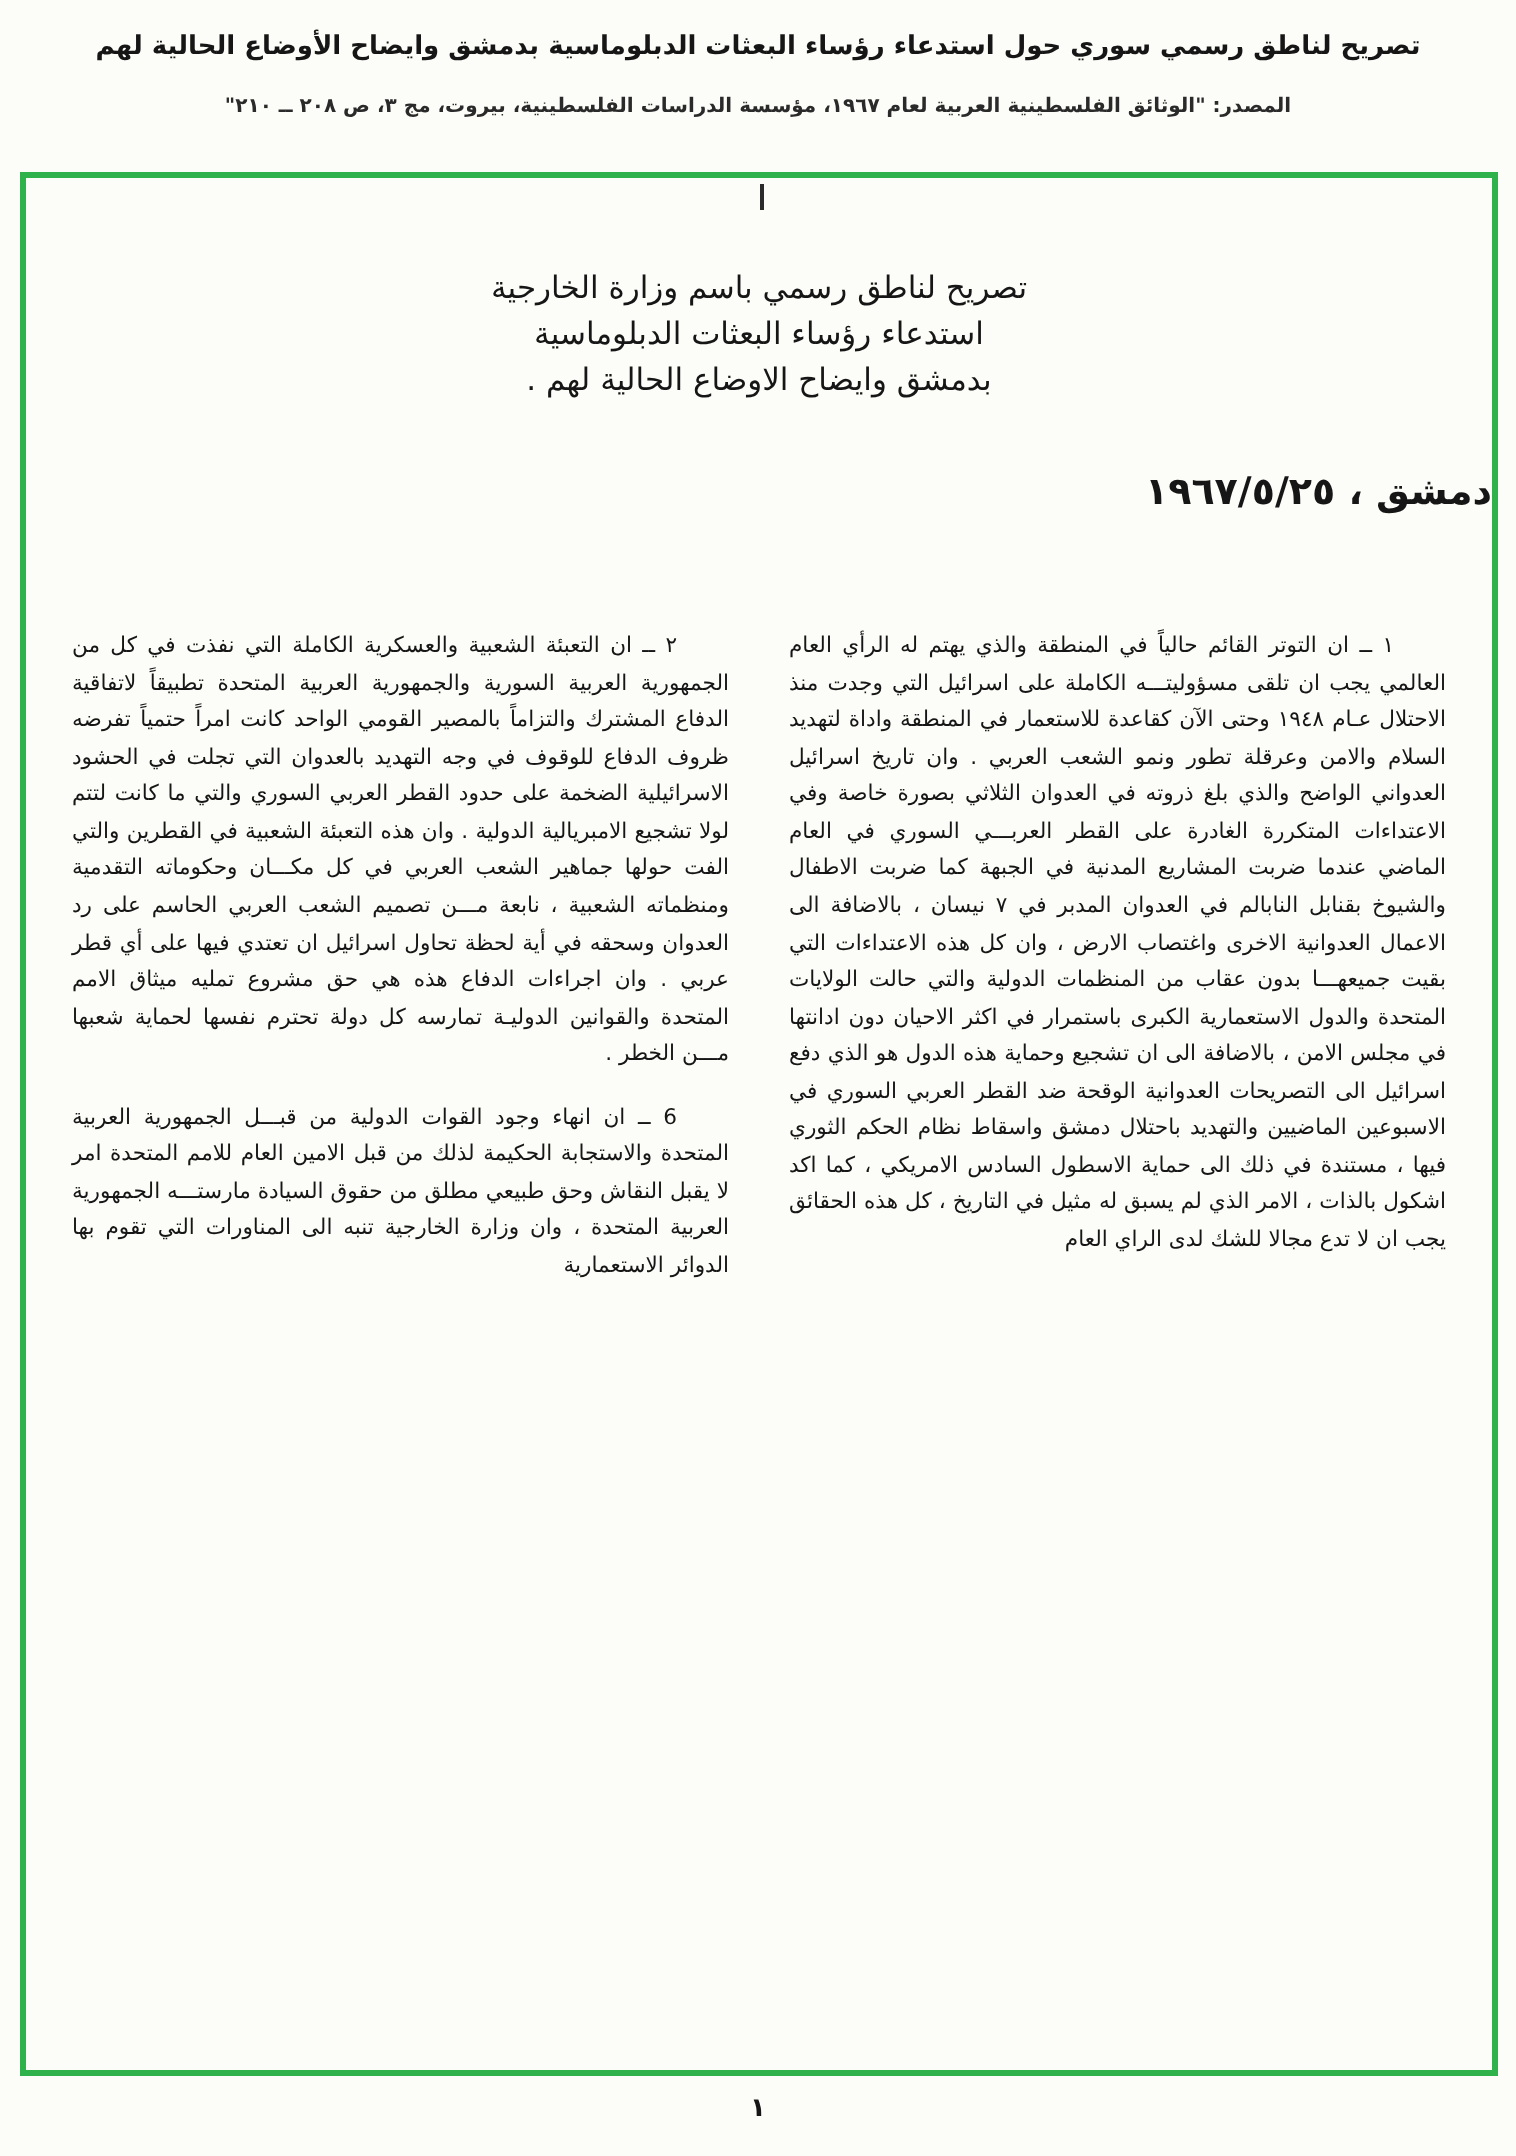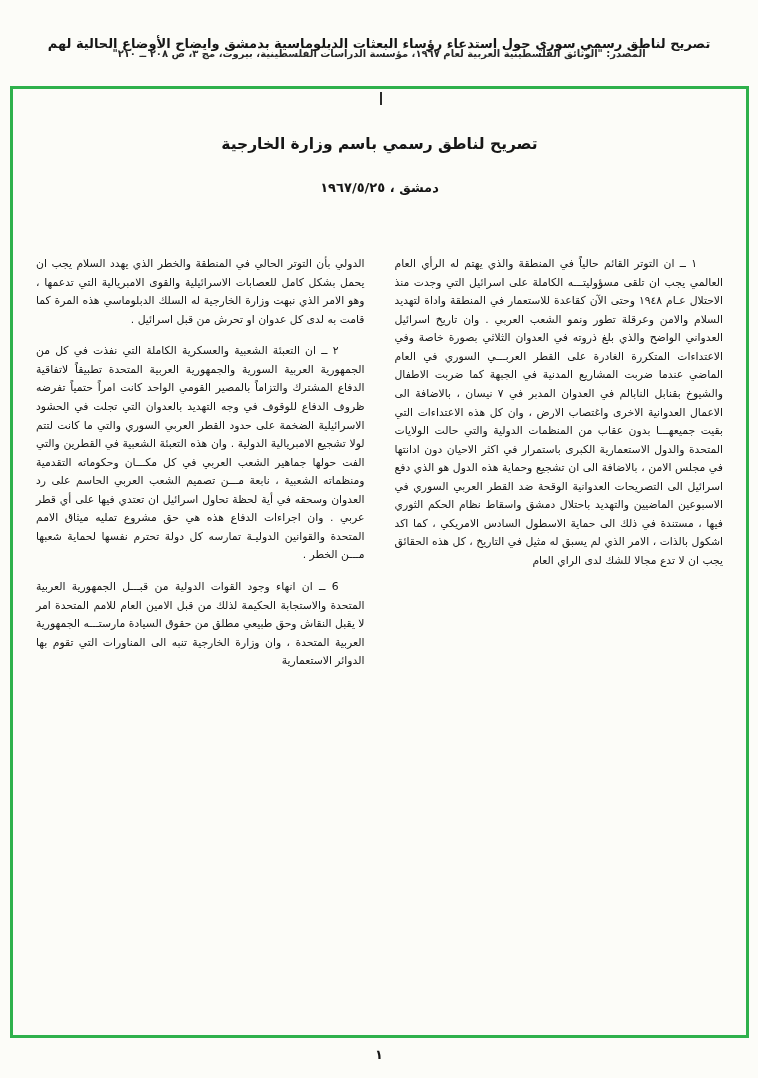--- a/index.html
+++ b/index.html
@@ -7,21 +7,21 @@
   body {
     position: relative;
     background: var(--paper, #fcfcf8);
     color: var(--ink, #161616);
     font-family: "DejaVu Sans", sans-serif;
     direction: rtl;
     overflow: hidden;
   }
   .header-title {
     position: absolute;
-    top: 36px; left: 20px; right: 20px;
+    top: 16px; left: 20px; right: 20px;
     text-align: center;
     font-weight: bold;
     font-size: 13px;
     letter-spacing: 0;
   }
   .source-line {
     position: absolute;
     top: 48px; left: 30px; right: 30px;
     text-align: center;
     font-weight: bold;
@@ -37,29 +37,28 @@
   }
   .registration-mark {
     position: absolute;
     top: 3px; left: 50%;
     width: 2px; height: 13px;
     background: #2b2b2b;
   }
   .doc-title {
     margin-top: 44px;
     text-align: center;
-    font-weight: bold;
+    font-weight: normal;
     font-size: 15.5px;
     line-height: 23px;
   }
   .date-block {
-    margin-top: 20px;
-    text-align: center;
+    margin-top: 33px;
     font-weight: bold;
-    font-size: 13px;
+    font-size: 19px;
     line-height: 23px;
   }
   .columns {
     display: flex;
     flex-direction: row;
     gap: 30px;
     padding: 0 23px;
     margin-top: 56px;
   }
   .col {
@@ -90,34 +89,35 @@
   <div class="header-title">تصريح لناطق رسمي سوري حول استدعاء رؤساء البعثات الدبلوماسية بدمشق وايضاح الأوضاع الحالية لهم</div>
 
   <div class="source-line">المصدر: "الوثائق الفلسطينية العربية لعام ١٩٦٧، مؤسسة الدراسات الفلسطينية، بيروت، مج ٣، ص ٢٠٨ ــ ٢١٠"</div>
 
   <div class="green-frame">
 
     <div class="registration-mark"></div>
 
     <div class="doc-title">
       <div>تصريح لناطق رسمي باسم وزارة الخارجية</div>
+      <div>استدعاء رؤساء البعثات الدبلوماسية</div>
+      <div>بدمشق وايضاح الاوضاع الحالية لهم .</div>
     </div>
 
     <div class="date-block">
       <div>دمشق ، ١٩٦٧/٥/٢٥</div>
     </div>
 
     <div class="columns">
 
       <div class="col">
         <p>١ ــ ان التوتر القائم حالياً في المنطقة والذي يهتم له الرأي العام العالمي يجب ان تلقى مسؤوليتـــه الكاملة على اسرائيل التي وجدت منذ الاحتلال عـام ١٩٤٨ وحتى الآن كقاعدة للاستعمار في المنطقة واداة لتهديد السلام والامن وعرقلة تطور ونمو الشعب العربي . وان تاريخ اسرائيل العدواني الواضح والذي بلغ ذروته في العدوان الثلاثي بصورة خاصة وفي الاعتداءات المتكررة الغادرة على القطر العربـــي السوري في العام الماضي عندما ضربت المشاريع المدنية في الجبهة كما ضربت الاطفال والشيوخ بقنابل النابالم في العدوان المدبر في ٧ نيسان ، بالاضافة الى الاعمال العدوانية الاخرى واغتصاب الارض ، وان كل هذه الاعتداءات التي بقيت جميعهـــا بدون عقاب من المنظمات الدولية والتي حالت الولايات المتحدة والدول الاستعمارية الكبرى باستمرار في اكثر الاحيان دون ادانتها في مجلس الامن ، بالاضافة الى ان تشجيع وحماية هذه الدول هو الذي دفع اسرائيل الى التصريحات العدوانية الوقحة ضد القطر العربي السوري في الاسبوعين الماضيين والتهديد باحتلال دمشق واسقاط نظام الحكم الثوري فيها ، مستندة في ذلك الى حماية الاسطول السادس الامريكي ، كما اكد اشكول بالذات ، الامر الذي لم يسبق له مثيل في التاريخ ، كل هذه الحقائق يجب ان لا تدع مجالا للشك لدى الراي العام</p>
       </div>
 
       <div class="col">
-        <p class="continuation">الدولي بأن التوتر الحالي في المنطقة والخطر الذي يهدد السلام يجب ان يحمل بشكل كامل للعصابات الاسرائيلية والقوى الامبريالية التي تدعمها ، وهو الامر الذي نبهت وزارة الخارجية له السلك الدبلوماسي هذه المرة كما قامت به لدى كل عدوان او تحرش من قبل اسرائيل .</p>
         <p>٢ ــ ان التعبئة الشعبية والعسكرية الكاملة التي نفذت في كل من الجمهورية العربية السورية والجمهورية العربية المتحدة تطبيقاً لاتفاقية الدفاع المشترك والتزاماً بالمصير القومي الواحد كانت امراً حتمياً تفرضه ظروف الدفاع للوقوف في وجه التهديد بالعدوان التي تجلت في الحشود الاسرائيلية الضخمة على حدود القطر العربي السوري والتي ما كانت لتتم لولا تشجيع الامبريالية الدولية . وان هذه التعبئة الشعبية في القطرين والتي الفت حولها جماهير الشعب العربي في كل مكـــان وحكوماته التقدمية ومنظماته الشعبية ، نابعة مـــن تصميم الشعب العربي الحاسم على رد العدوان وسحقه في أية لحظة تحاول اسرائيل ان تعتدي فيها على أي قطر عربي . وان اجراءات الدفاع هذه هي حق مشروع تمليه ميثاق الامم المتحدة والقوانين الدوليـة تمارسه كل دولة تحترم نفسها لحماية شعبها مـــن الخطر .</p>
         <p>6 ــ ان انهاء وجود القوات الدولية من قبـــل الجمهورية العربية المتحدة والاستجابة الحكيمة لذلك من قبل الامين العام للامم المتحدة امر لا يقبل النقاش وحق طبيعي مطلق من حقوق السيادة مارستـــه الجمهورية العربية المتحدة ، وان وزارة الخارجية تنبه الى المناورات التي تقوم بها الدوائر الاستعمارية</p>
       </div>
 
     </div>
   </div>
 
   <div class="page-number">١</div>
 
 </div>

